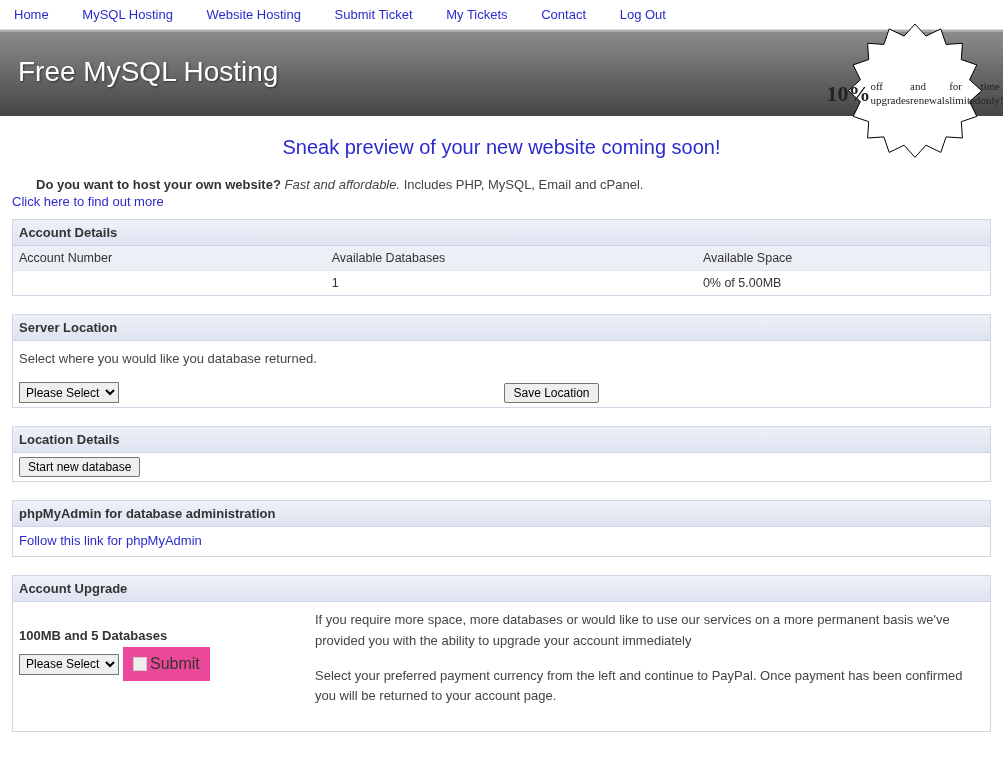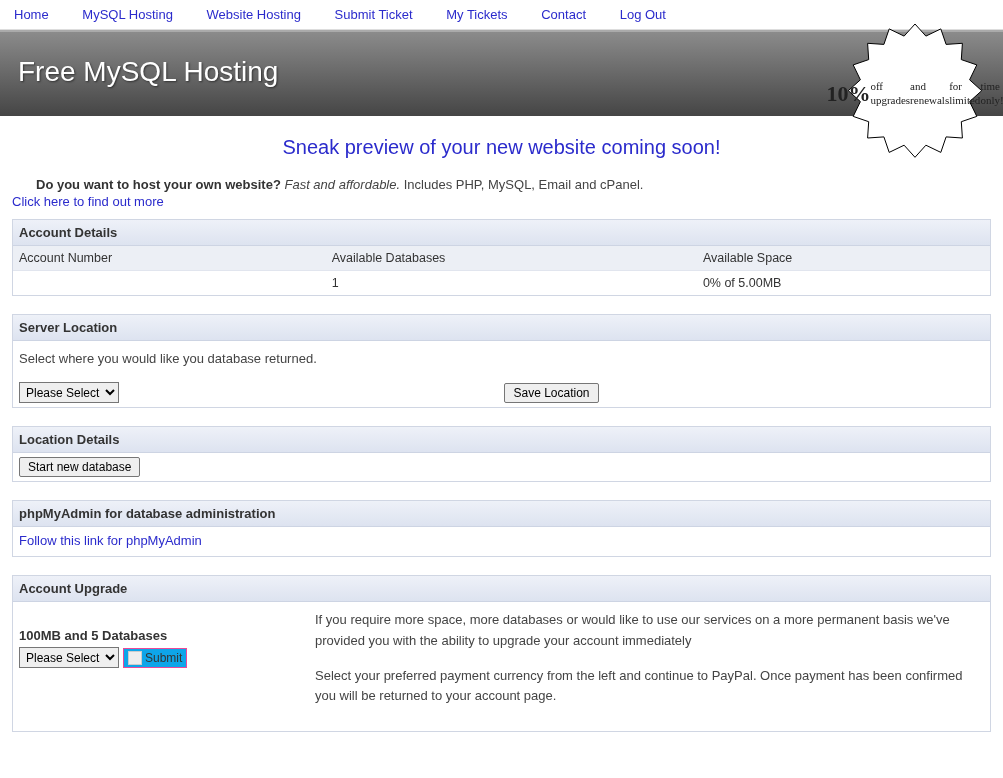--- a/index.html
+++ b/index.html
@@ -156,24 +156,24 @@
     margin-bottom: 4px;
   }
   .upgrade-left-controls {
     display: flex;
     align-items: center;
     gap: 4px;
   }
   .submit-img {
     display: inline-flex;
     align-items: center;
-    border: 1px solid #ec4899;
+    border: 6px solid #ec4899;
     padding: 2px 4px;
-    font-size: 12px;
-    background: #0ea5e9;
+    font-size: 16px;
+    background: #ec4899;
     cursor: pointer;
   }
   .submit-img::before {
     content: "";
     display: inline-block;
     width: 12px; height: 12px;
     background: #eee;
     border: 1px solid #ccc;
     margin-right: 3px;
   }

